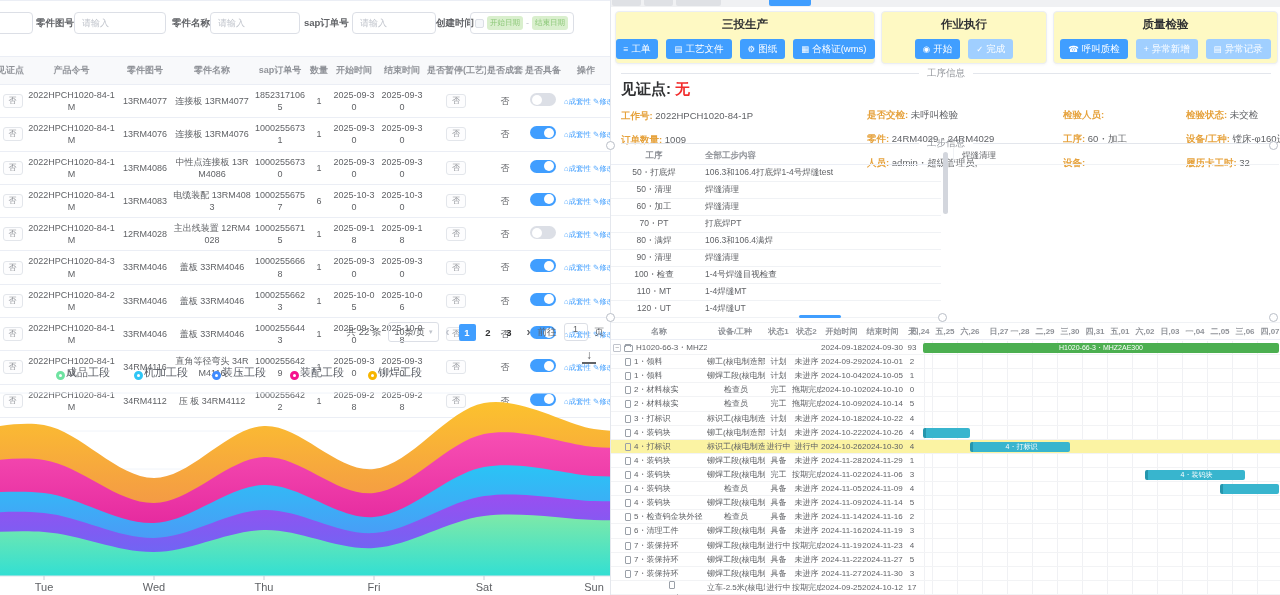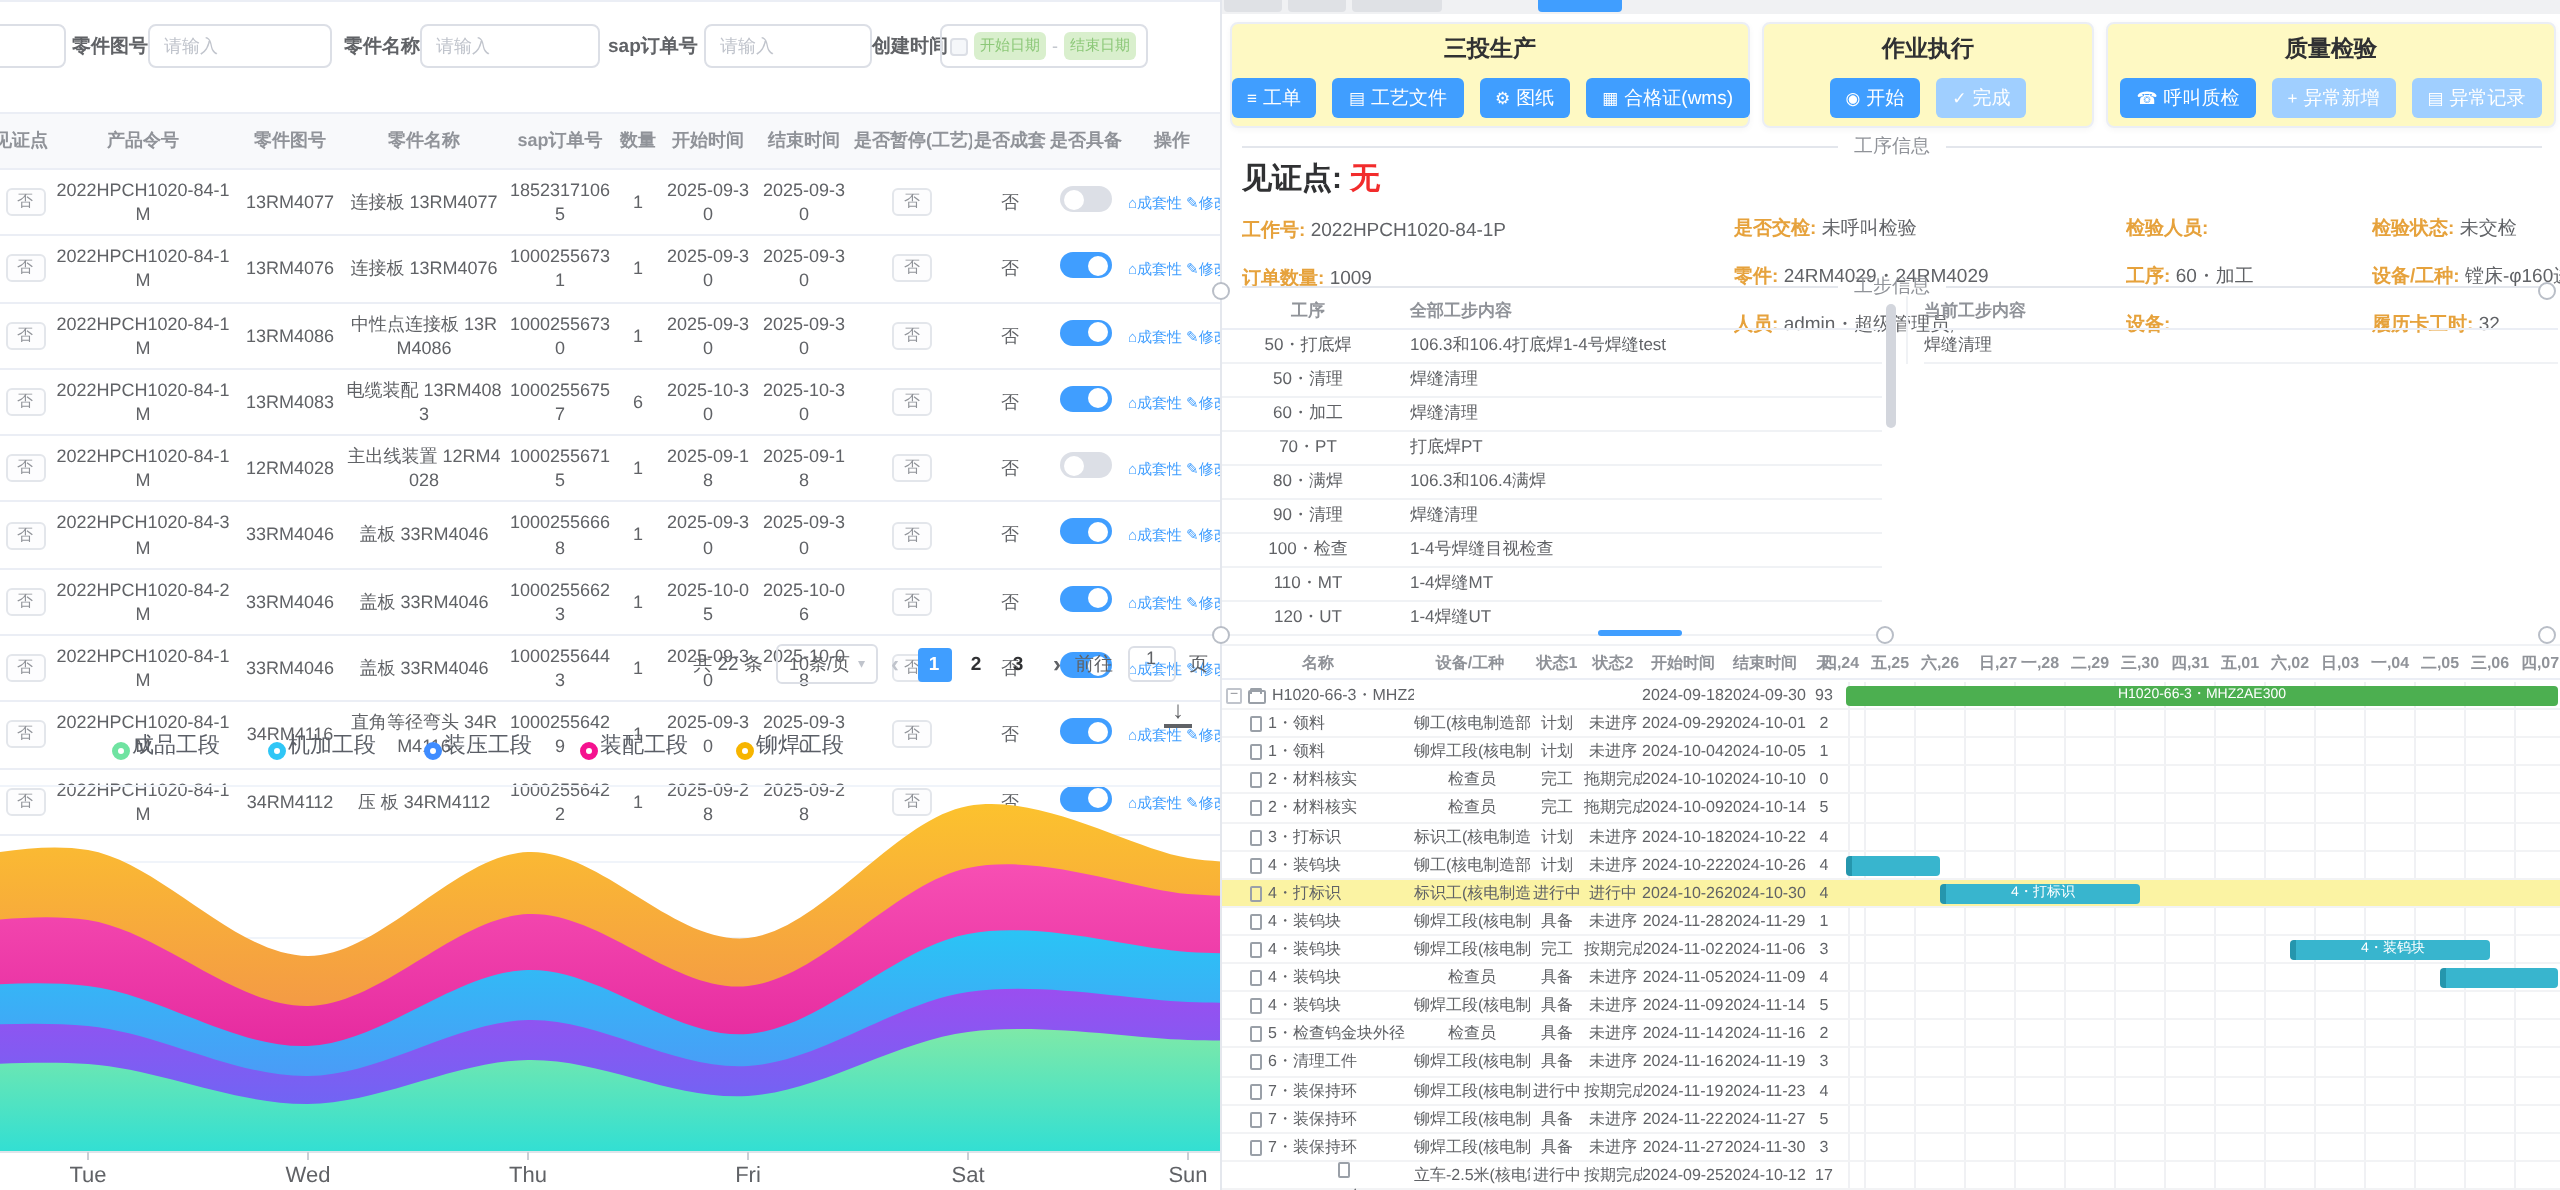--- a/index.html
+++ b/index.html
@@ -539,21 +539,20 @@
           <span class="c2">1-4焊缝MT</span>
         </div>
         <div class="r">
           <span class="c1">120・UT</span>
           <span class="c2">1-4焊缝UT</span>
         </div>
       </div>
   </div>
   <div class="vscroll"></div>
   <div class="cur">
-    <div class="hd">当前工步内容</div>
     <div class="vr">焊缝清理</div>
   </div>
   <div class="hscroll"></div>
 
   <div class="handle" style="left:-5px;top:141px"></div>
   <div class="handle" style="left:658px;top:141px"></div>
   <div class="handle" style="left:-5px;top:313px"></div>
   <div class="handle" style="left:327px;top:313px"></div>
   <div class="handle" style="left:658px;top:313px"></div>
 

